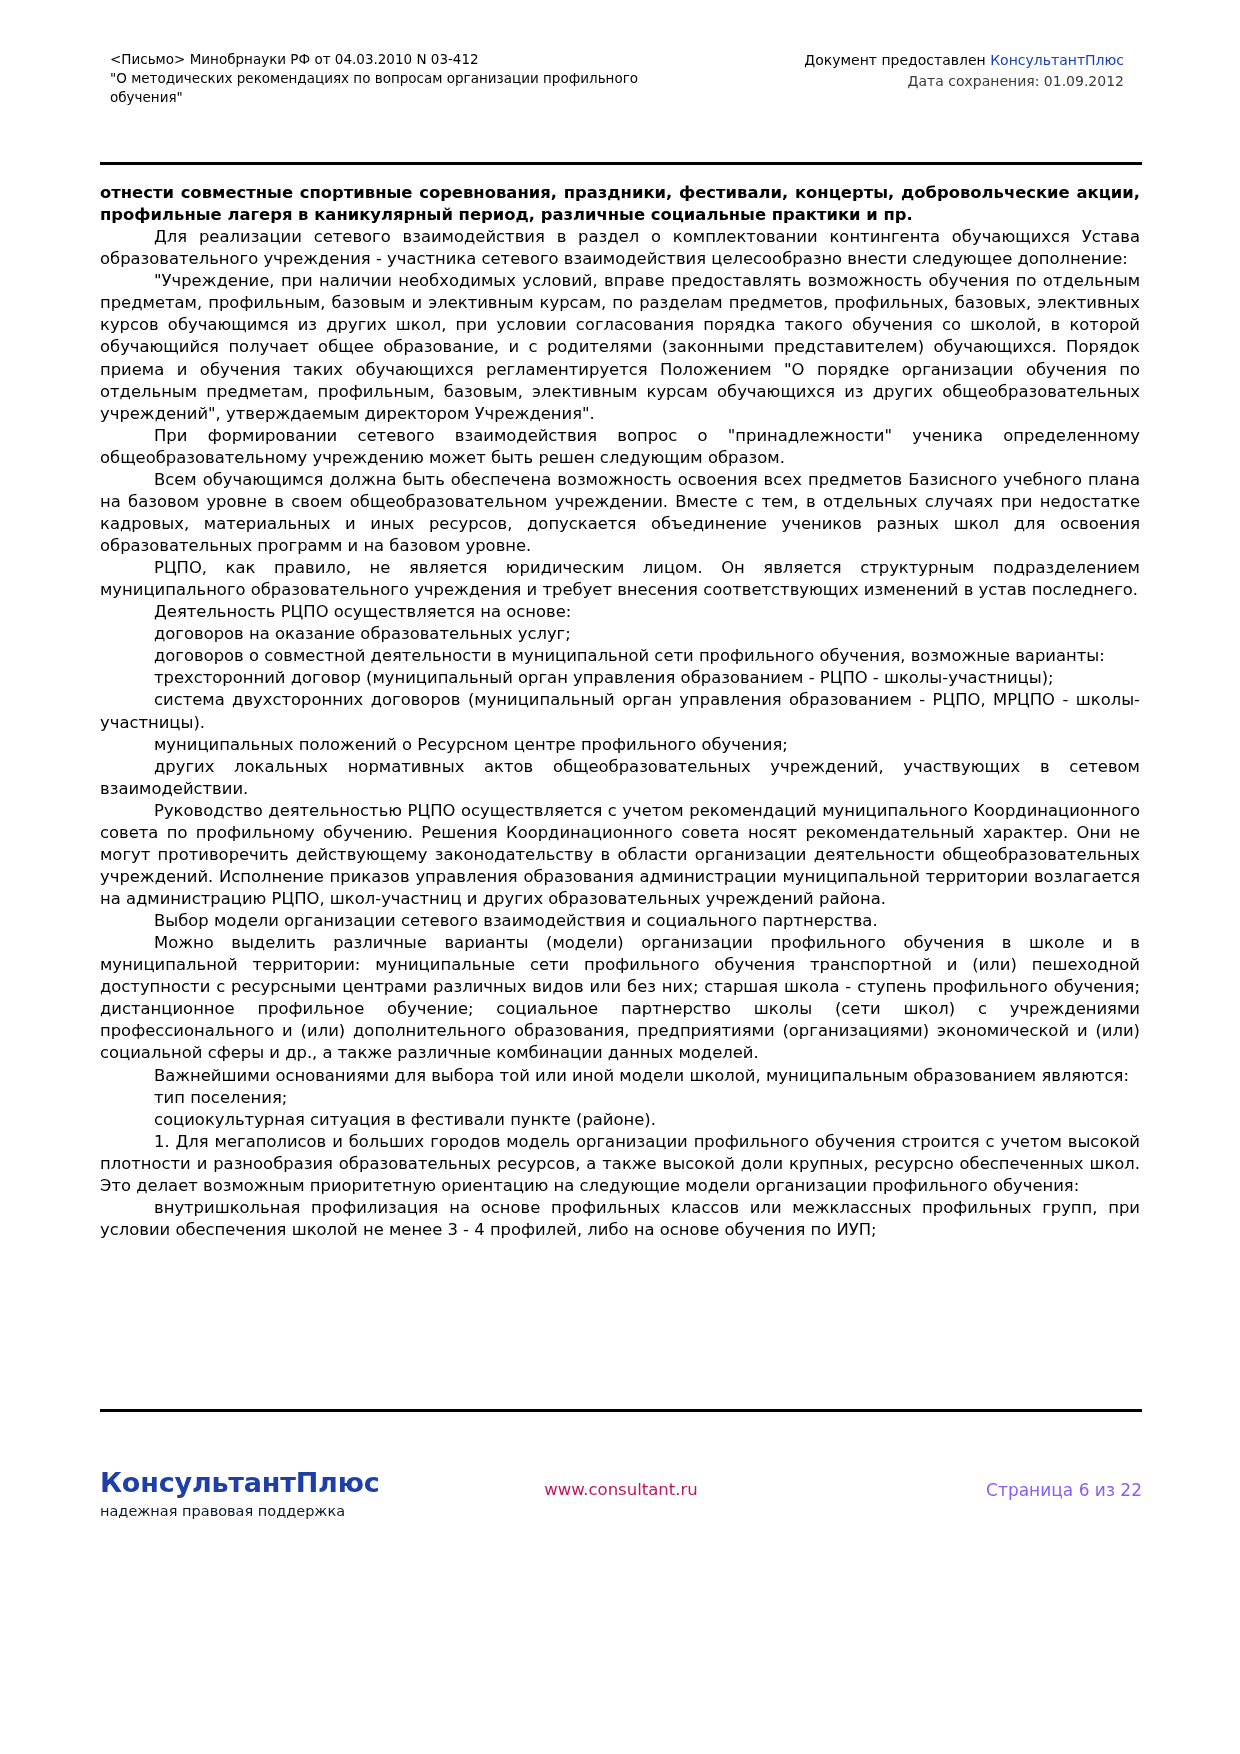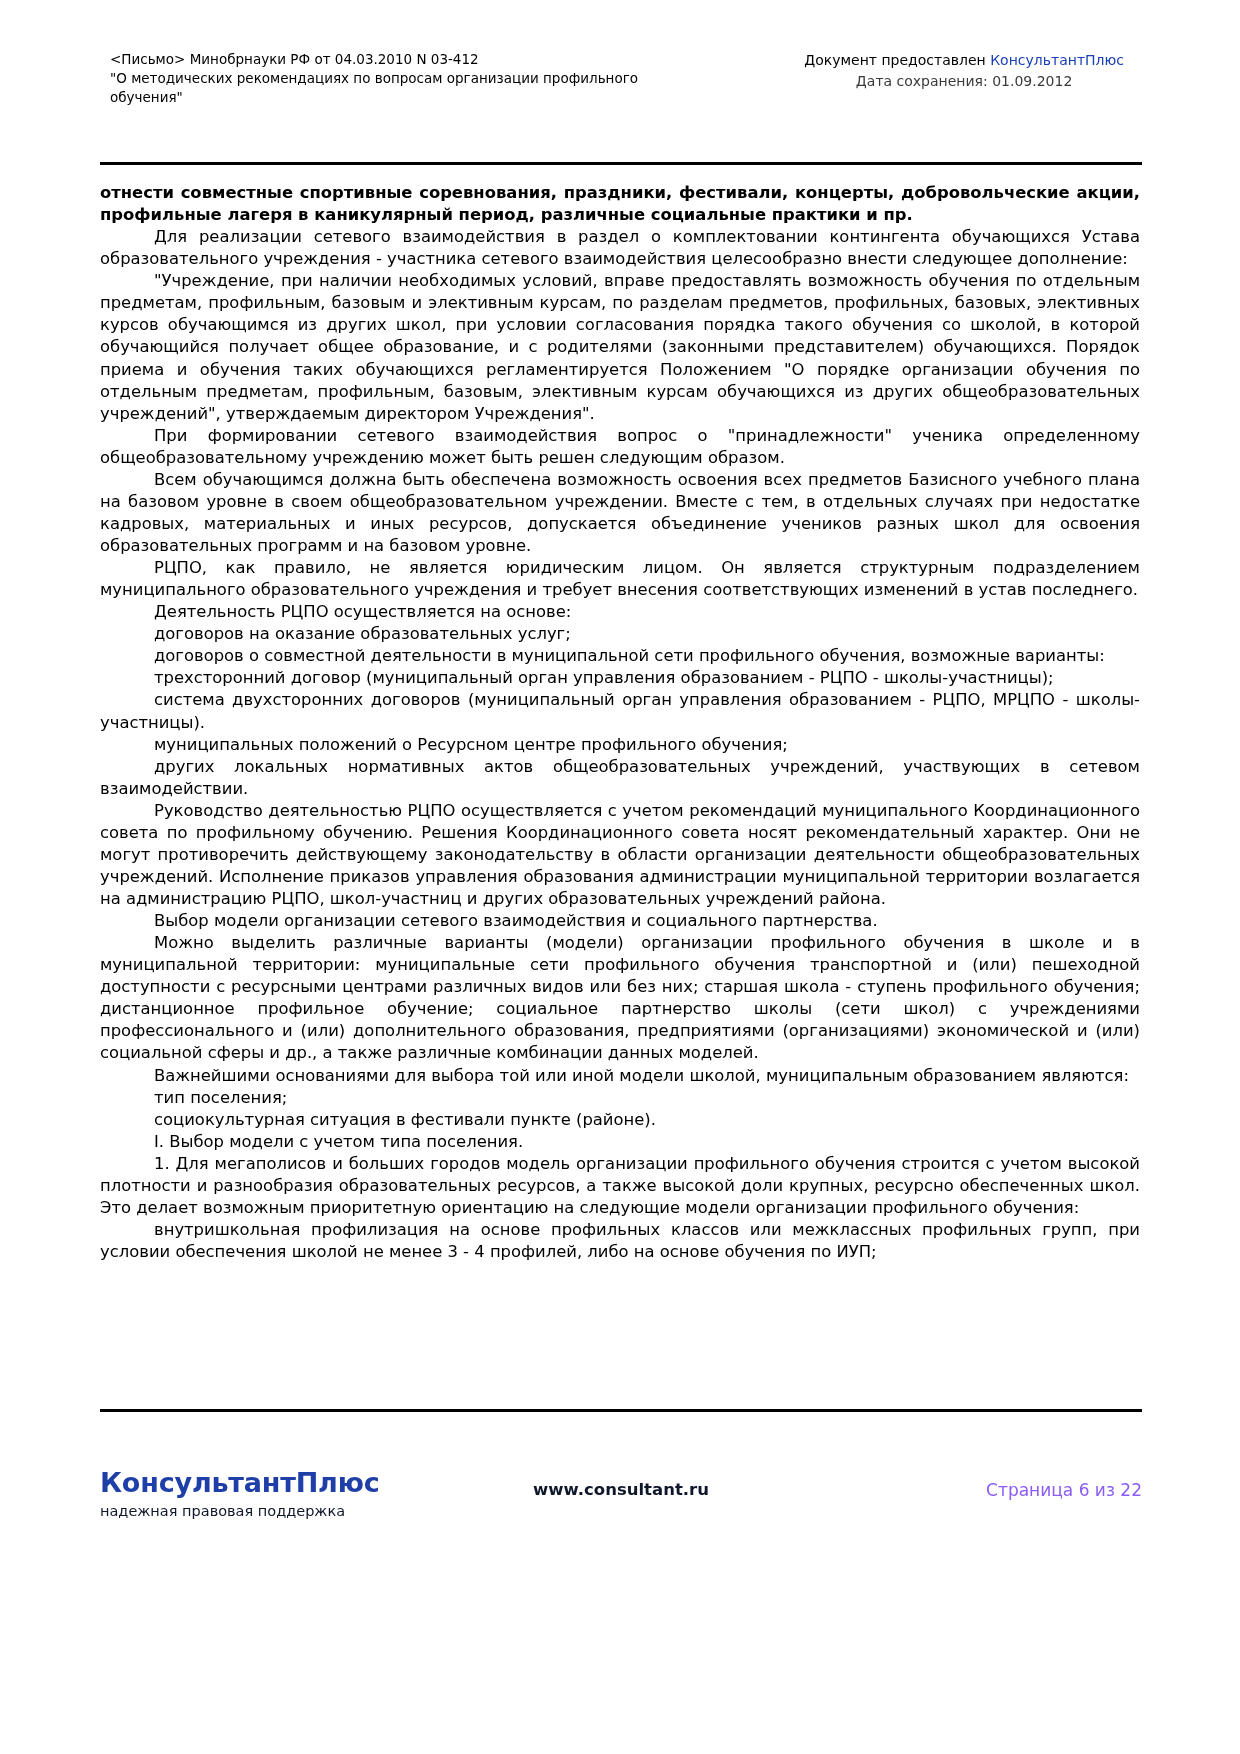--- a/index.html
+++ b/index.html
@@ -34,21 +34,21 @@
   }
   .header-left {
     font-size: 13.5px;
     line-height: 1.42;
     color: #000;
     max-width: 560px;
   }
   .header-right {
     font-size: 14px;
     line-height: 1.5;
-    text-align: center;
+    text-align: right;
     color: #000;
     white-space: nowrap;
   }
   .header-right .blue {
     color: #1a40b8;
   }
   .header-right .grey {
     color: #3a3a3a;
   }
   
@@ -115,22 +115,22 @@
     font-size: 14.5px;
     color: #0f172a;
     margin-top: 5px;
   }
   .footer-url {
     position: absolute;
     left: 50%;
     transform: translateX(-50%);
     top: 12px;
     font-size: 16.5px;
-    font-weight: bold;
-    color: #0f172a;
+    font-weight: normal;
+    color: #be185d;
   }
   .footer-page {
     position: absolute;
     right: 0;
     top: 12px;
     font-size: 17px;
     color: #8b5cf6;
   }
 </style>
 </head>
@@ -168,21 +168,20 @@
     <p class="ind">трехсторонний договор (муниципальный орган управления образованием - РЦПО - школы-участницы);</p>
     <p class="ind">система двухсторонних договоров (муниципальный орган управления образованием - РЦПО, МРЦПО - школы-участницы).</p>
     <p class="ind">муниципальных положений о Ресурсном центре профильного обучения;</p>
     <p class="ind">других локальных нормативных актов общеобразовательных учреждений, участвующих в сетевом взаимодействии.</p>
     <p class="ind">Руководство деятельностью РЦПО осуществляется с учетом рекомендаций муниципального Координационного совета по профильному обучению. Решения Координационного совета носят рекомендательный характер. Они не могут противоречить действующему законодательству в области организации деятельности общеобразовательных учреждений. Исполнение приказов управления образования администрации муниципальной территории возлагается на администрацию РЦПО, школ-участниц и других образовательных учреждений района.</p>
     <p class="ind">Выбор модели организации сетевого взаимодействия и социального партнерства.</p>
     <p class="ind">Можно выделить различные варианты (модели) организации профильного обучения в школе и в муниципальной территории: муниципальные сети профильного обучения транспортной и (или) пешеходной доступности с ресурсными центрами различных видов или без них; старшая школа - ступень профильного обучения; дистанционное профильное обучение; социальное партнерство школы (сети школ) с учреждениями профессионального и (или) дополнительного образования, предприятиями (организациями) экономической и (или) социальной сферы и др., а также различные комбинации данных моделей.</p>
     <p class="ind">Важнейшими основаниями для выбора той или иной модели школой, муниципальным образованием являются:</p>
     <p class="ind">тип поселения;</p>
     <p class="ind">социокультурная ситуация в фестивали пункте (районе).</p>
-    <p class="ind">I. Выбор модели с учетом типа поселения.</p>
     <p class="ind">1. Для мегаполисов и больших городов модель организации профильного обучения строится с учетом высокой плотности и разнообразия образовательных ресурсов, а также высокой доли крупных, ресурсно обеспеченных школ. Это делает возможным приоритетную ориентацию на следующие модели организации профильного обучения:</p>
     <p class="ind">внутришкольная профилизация на основе профильных классов или межклассных профильных групп, при условии обеспечения школой не менее 3 - 4 профилей, либо на основе обучения по ИУП;</p>
   </div>
 
   <div class="rule-bottom"></div>
 
   <div class="footer">
     <div class="brand">
       <div class="brand-title">КонсультантПлюс</div>
       <div class="brand-sub">надежная правовая поддержка</div>

